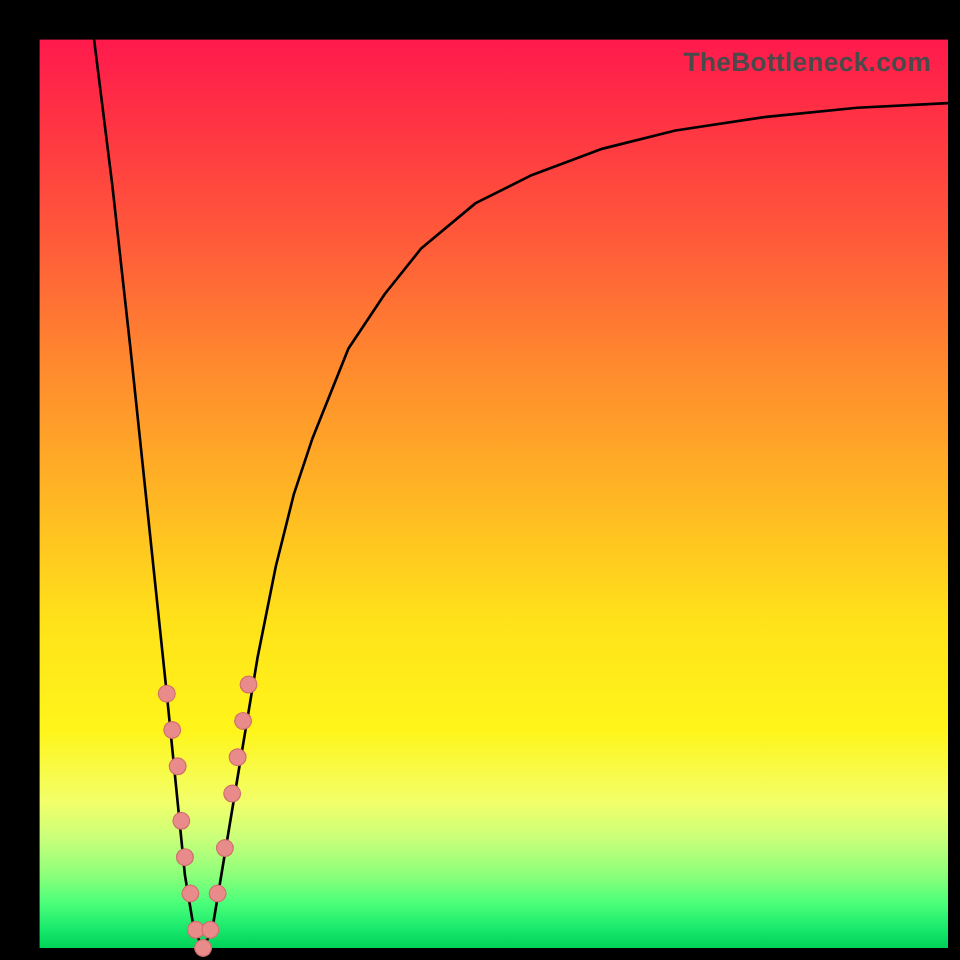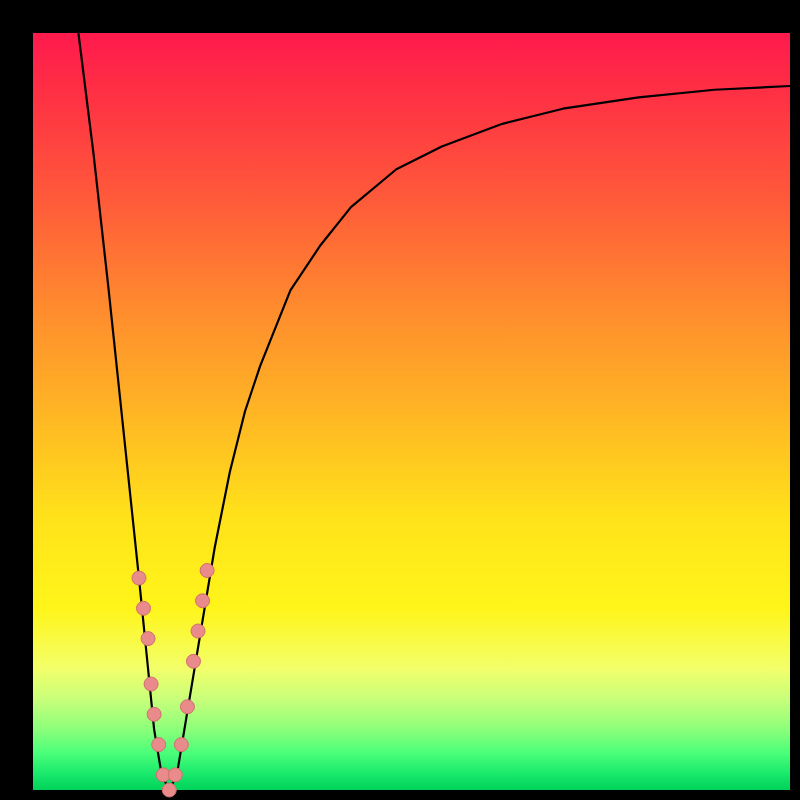--- a/index.html
+++ b/index.html
@@ -69,20 +69,21 @@
     fill: #e98b8b;
     stroke: #d16e6e;
     stroke-width: 1;
   }
 </style>
 </head>
 <body>
 
 <div class="frame">
   <div class="plot-area">
+    <div class="watermark">TheBottleneck.com</div>
     <svg class="curve" viewBox="0 0 757 757" preserveAspectRatio="none">
       <path d="M45.42 0.00 L60.56 121.12 L75.70 257.38 L90.84 401.21 L105.98 545.04 L113.55 620.74 L121.12 696.44 L128.69 741.86 L136.26 757.00 L143.83 741.86 L151.40 696.44 L166.54 605.60 L181.68 514.76 L196.82 439.06 L211.96 378.50 L227.10 333.08 L257.38 257.38 L287.66 211.96 L317.94 174.11 L363.36 136.26 L408.78 113.55 L469.34 90.84 L529.90 75.70 L605.60 64.35 L681.30 56.77 L757.00 52.99"></path>
       <g>
           <circle class="dot" cx="105.98" cy="545.04" r="7"></circle>
           <circle class="dot" cx="110.52" cy="575.32" r="7"></circle>
           <circle class="dot" cx="115.06" cy="605.60" r="7"></circle>
           <circle class="dot" cx="118.09" cy="651.02" r="7"></circle>
           <circle class="dot" cx="121.12" cy="681.30" r="7"></circle>
           <circle class="dot" cx="125.66" cy="711.58" r="7"></circle>
           <circle class="dot" cx="130.20" cy="741.86" r="7"></circle>

